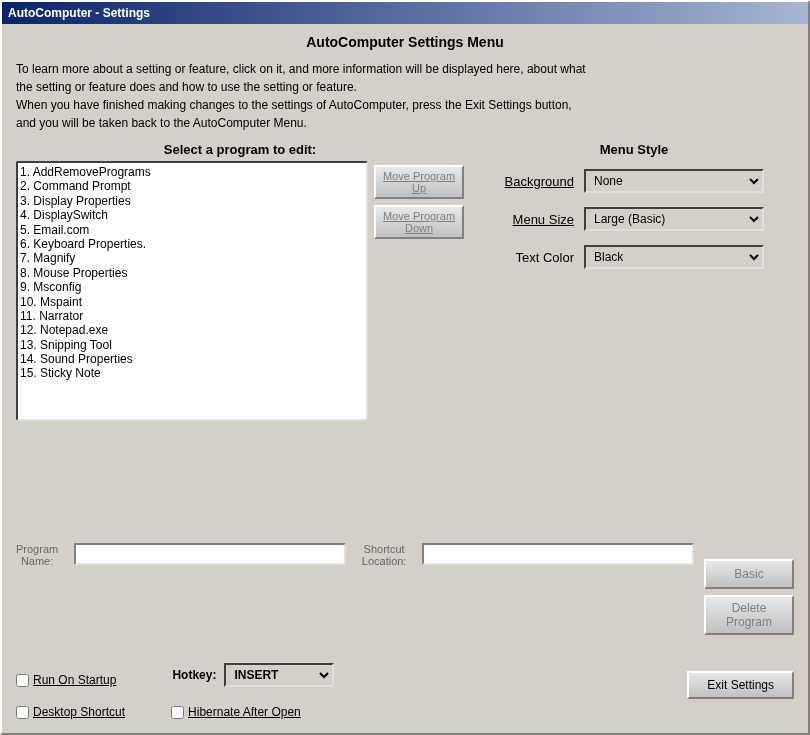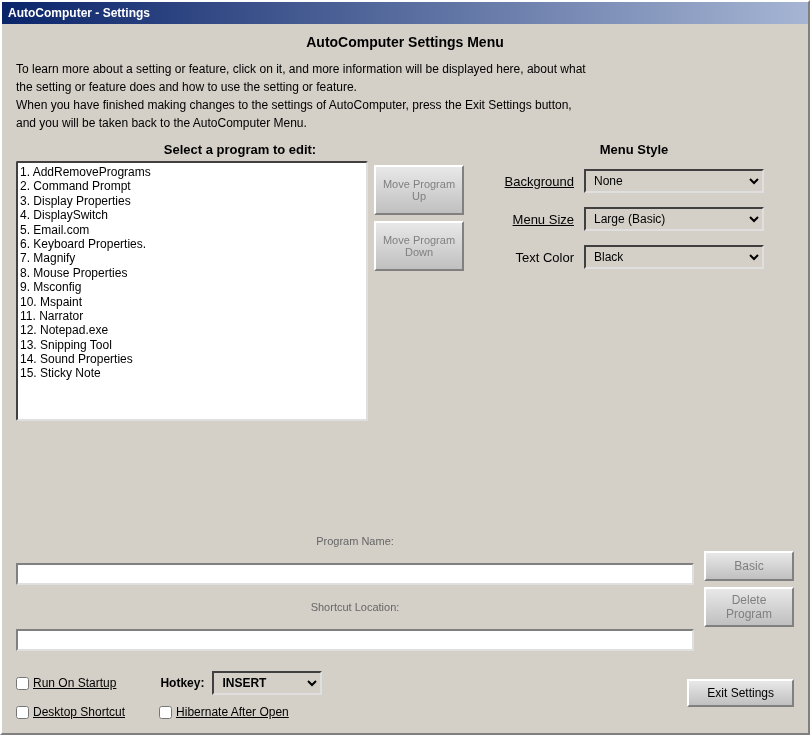--- a/index.html
+++ b/index.html
@@ -137,31 +137,32 @@
       padding: 12px 20px;
       font-size: 14px;
       font-weight: bold;
       cursor: pointer;
       width: 100%;
       margin-top: 10px;
       text-align: center;
     }
     .move-btn {
       width: 90px;
-      height: 50px;
+      height: 34px;
       background: linear-gradient(to bottom, #e8e8e8, #c0c0c0);
       border: 2px solid;
       border-top-color: #ffffff;
       border-left-color: #ffffff;
       border-right-color: #808080;
       border-bottom-color: #808080;
       font-size: 11px;
       color: #808080;
       cursor: default;
       text-align: center;
+      text-decoration: underline;
     }
     .field-label {
       color: #666;
       font-size: 11px;
       text-align: center;
     }
     .text-input {
       background: white;
       border: 2px solid;
       border-top-color: #808080;
@@ -169,23 +170,23 @@
       border-right-color: #dfdfdf;
       border-bottom-color: #dfdfdf;
       padding: 2px 4px;
       font-size: 12px;
       width: 100%;
       height: 22px;
       outline: none;
     }
     .checkbox-row {
       display: flex;
-      gap: 24px;
-      align-items: center;
-      margin-top: 4px;
+      gap: 36px;
+      align-items: flex-end;
+      margin-top: 12px;
     }
     .checkbox-label {
       display: flex;
       align-items: center;
       gap: 4px;
       font-size: 12px;
     }
     .checkbox-label u { text-decoration: underline; }
     .hotkey-row {
       display: flex;
@@ -305,21 +306,21 @@
           <div class="property-label">
             <span>Text Color</span>
           </div>
           <select>
           <option>Black</option><option>White</option><option>Blue</option><option>Red</option><option>Green</option></select>
         </div>
       </div>
     </div>
 
     <div style="display:flex; gap:10px; align-items:flex-start; margin-top:4px;">
-      <div style="flex:1; display:flex; flex-direction:column; gap:16px;">
+      <div style="flex:1; display:flex; flex-direction:row; gap:16px;">
         <div class="field-label">Program Name:</div>
         <input class="text-input" type="text" style="">
         <div class="field-label">Shortcut Location:</div>
         <input class="text-input" type="text" style="width: 100%;">
       </div>
       <div style="display:flex; flex-direction:column; gap:6px; justify-content:center; padding-top:16px;">
         <button class="save-btn-mid">Basic</button>
         <button class="del-btn">Delete<br>Program</button>
       </div>
     </div>

